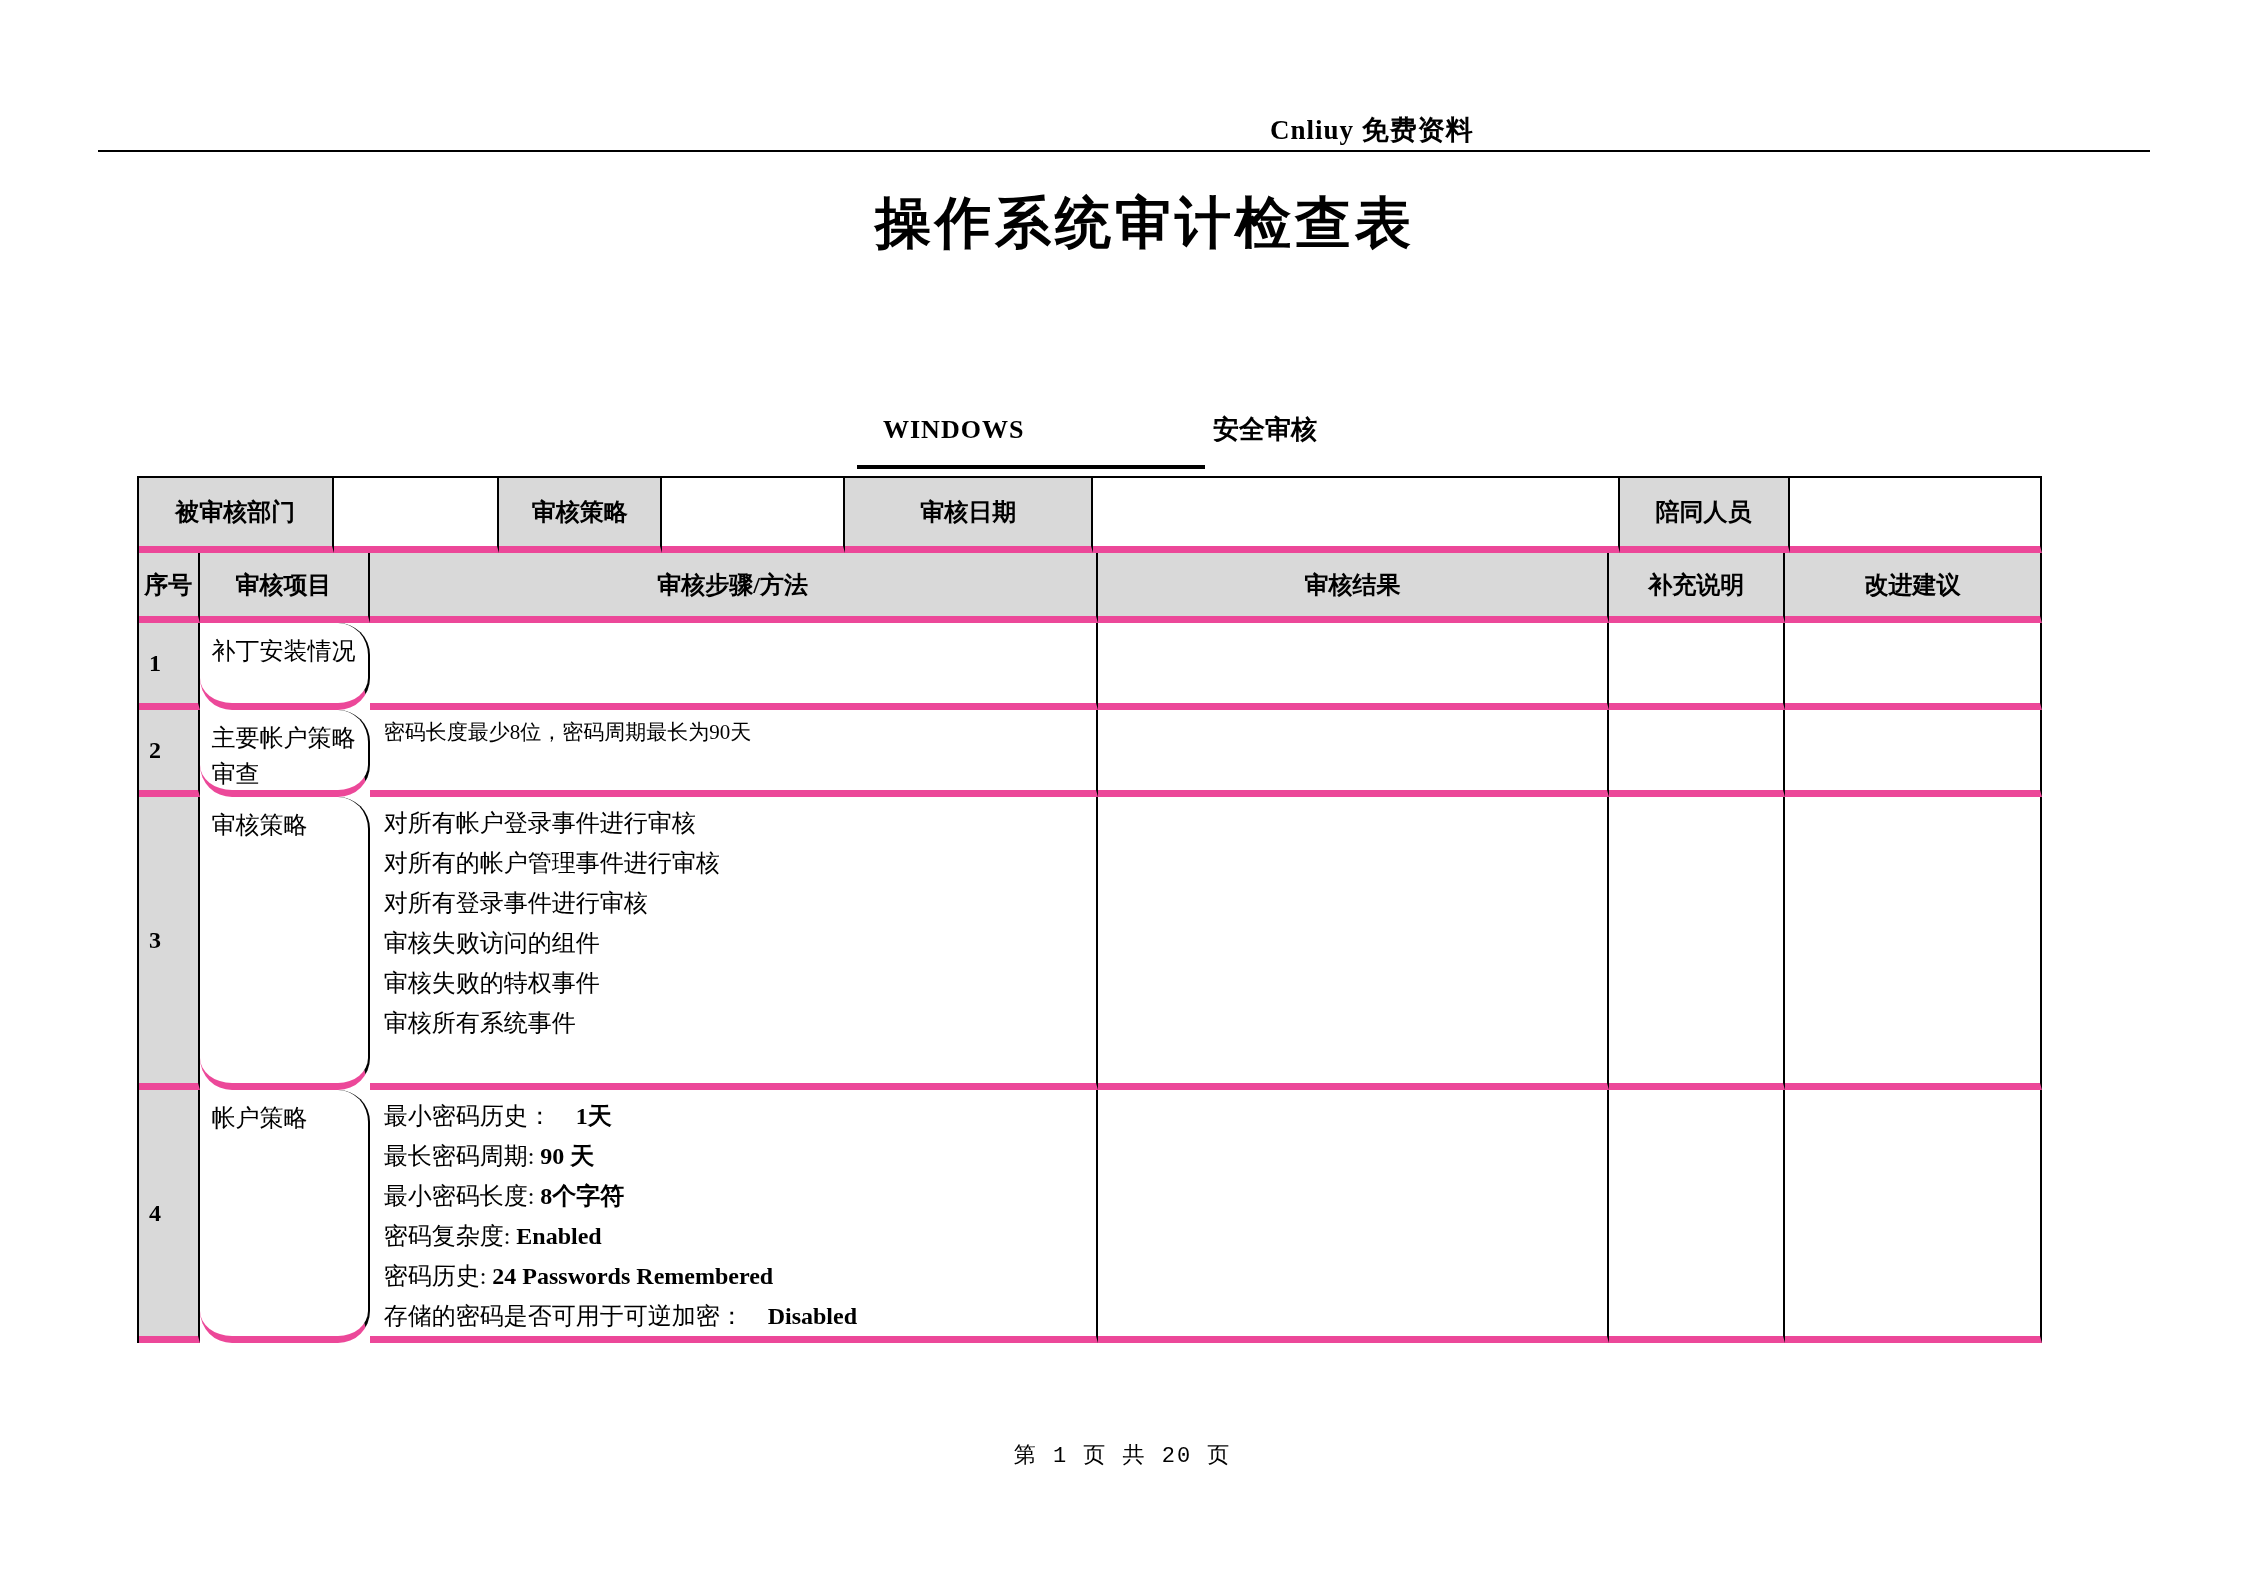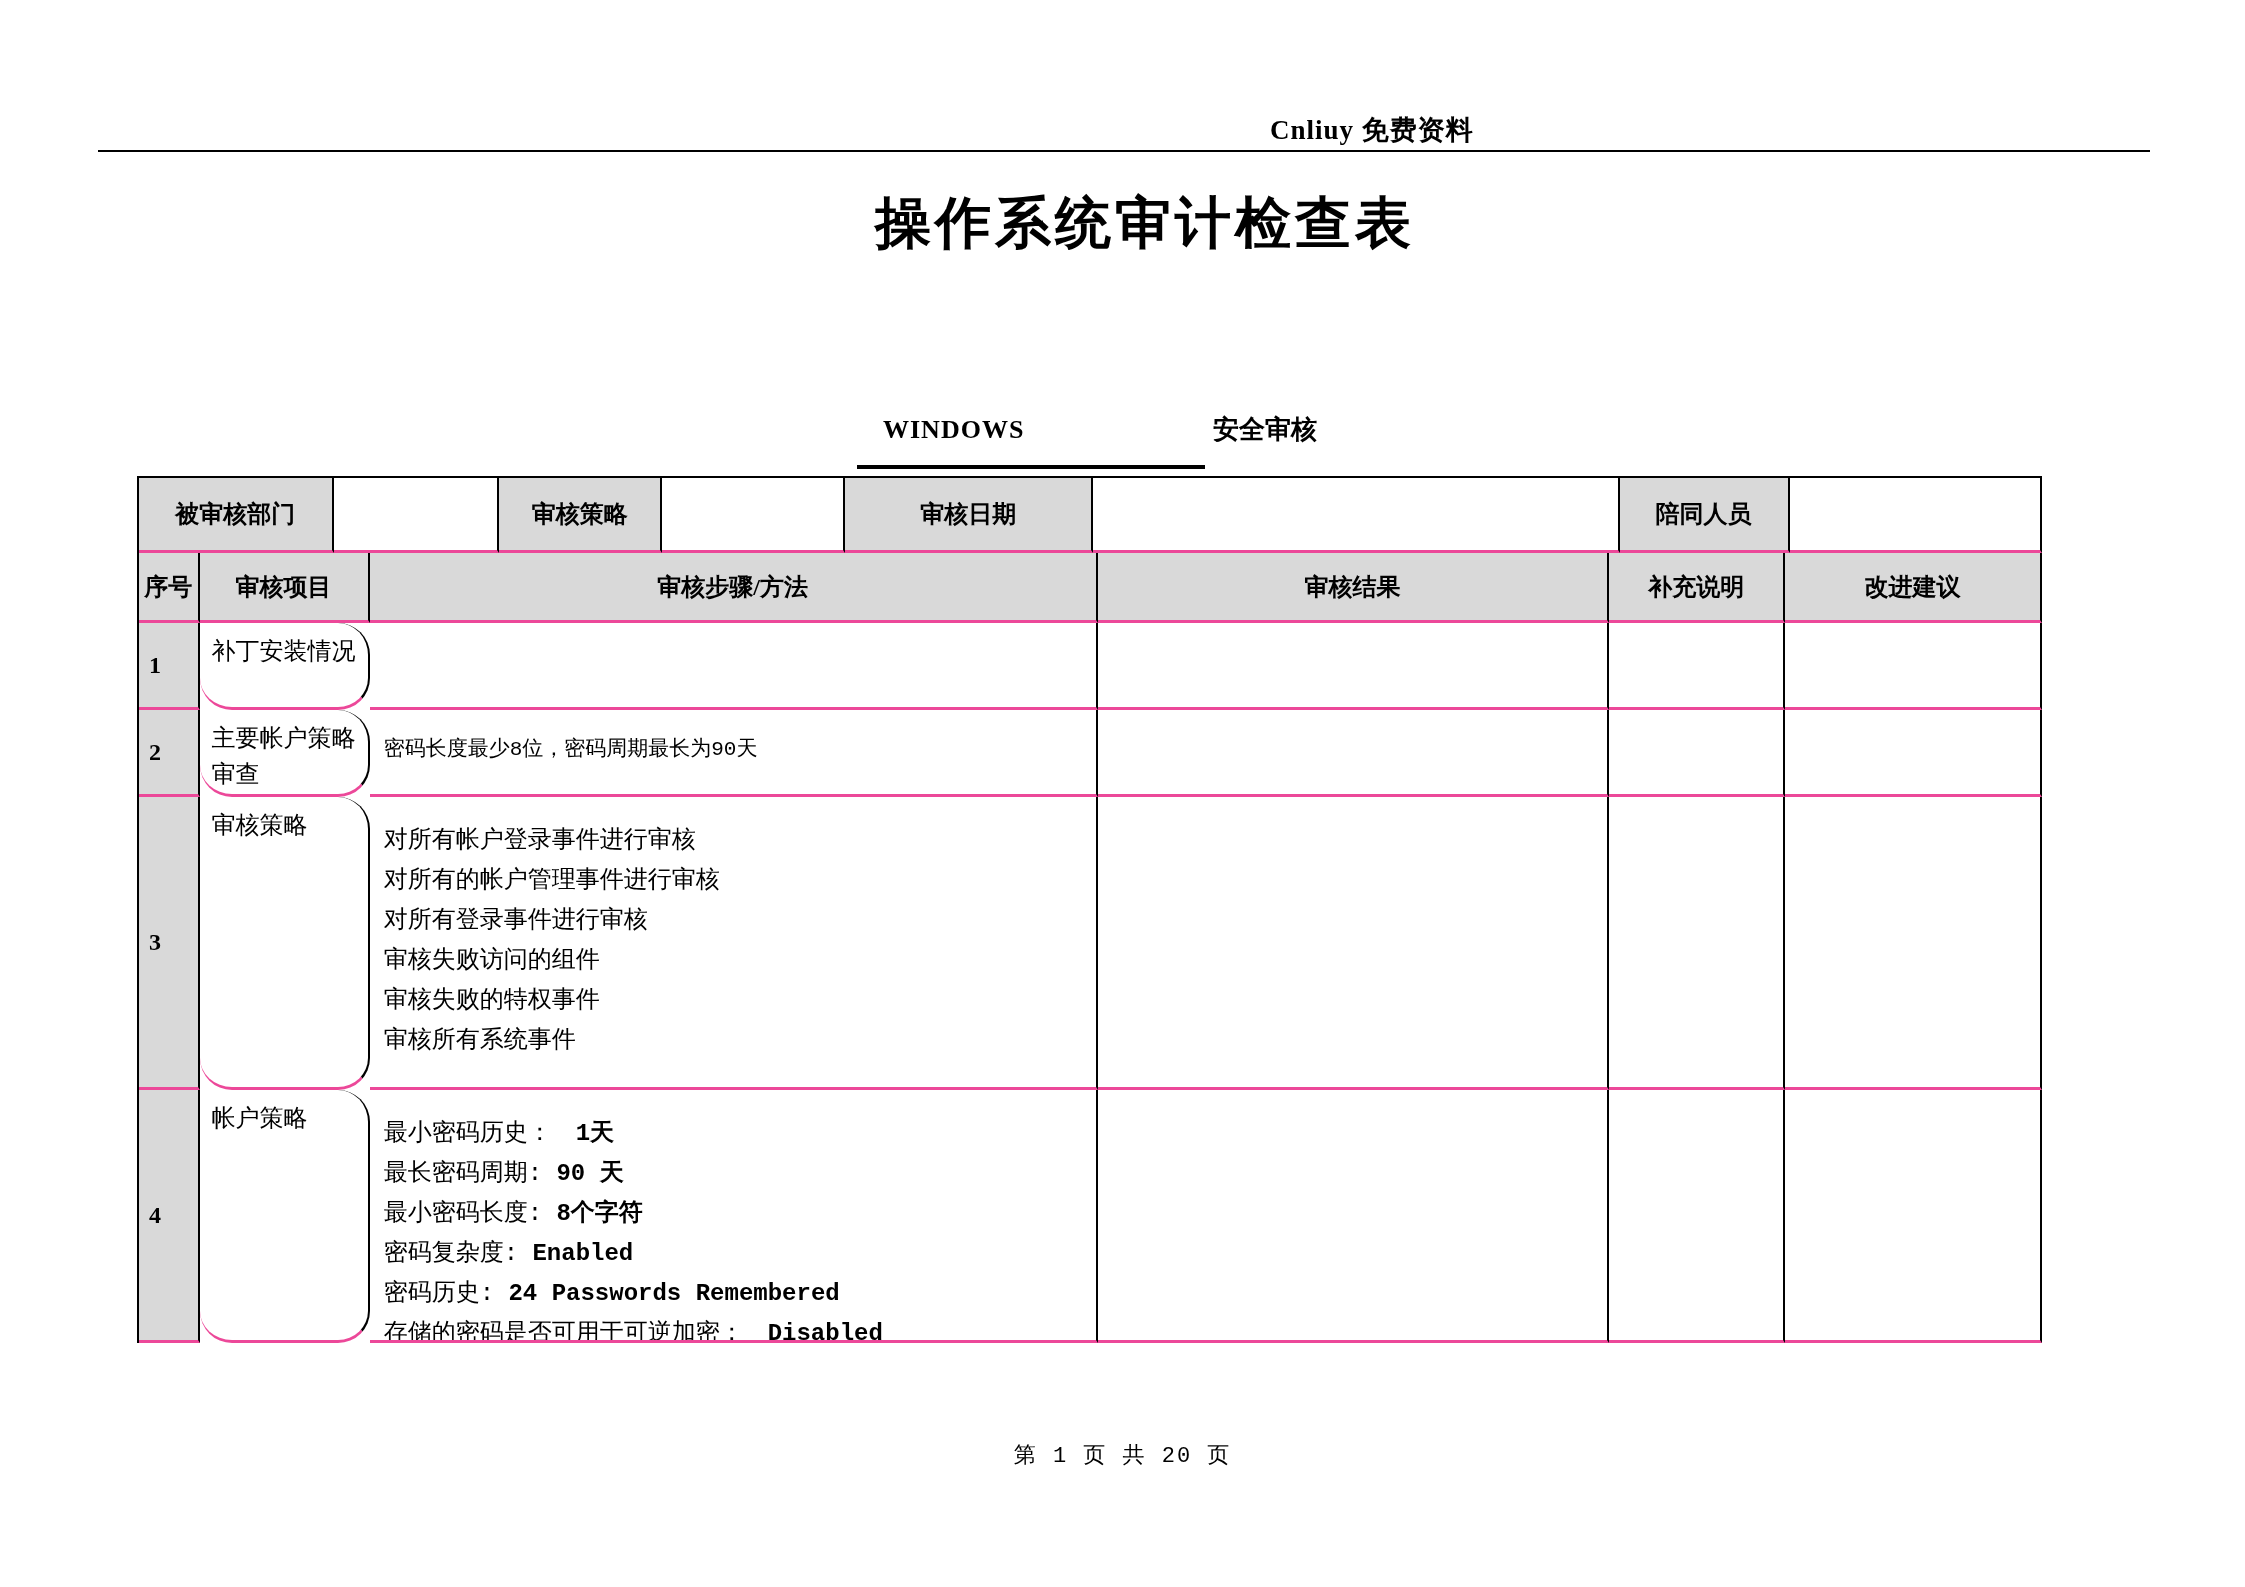--- a/index.html
+++ b/index.html
@@ -81,21 +81,21 @@
   }
   .main-cols { grid-template-columns: 3.18% 8.94% 38.26% 26.89% 9.24% 13.49%; }
   .header-row { height: 70px; }
   .row-h1 { height: 87px; }
   .row-h2 { height: 87px; }
   .row-h3 { height: 293px; }
   .row-h4 { height: 253px; }
 
   .cell {
     border-right: 2px solid #000;
-    border-bottom: 3px solid #ec4899;
+    border-bottom: 7px solid #ec4899;
     overflow: hidden;
   }
   .shaded { background: #d9d9d9; }
   .label-cell {
     display: flex;
     align-items: center;
     justify-content: center;
     font-weight: bold;
     text-align: center;
     line-height: 30px;
@@ -106,23 +106,22 @@
     padding-left: 10px;
     font-weight: bold;
   }
   .item-cell {
     padding: 10px 12px 0 12px;
     text-align: justify;
     line-height: 36px;
     border-radius: 32px;
   }
   .steps-cell {
-    padding: 24px 14px 0 14px;
+    padding: 6px 14px 0 14px;
     line-height: 40px;
-    font-family: Liberation Mono, monospace;
   }
   .steps-small { font-size: 21px; line-height: 32px; }
   .kv-line { white-space: pre-wrap; }
   .kv-value { font-weight: bold; }
 
   
   .footer {
     position: absolute;
     top: 1440px;
     left: 0;

